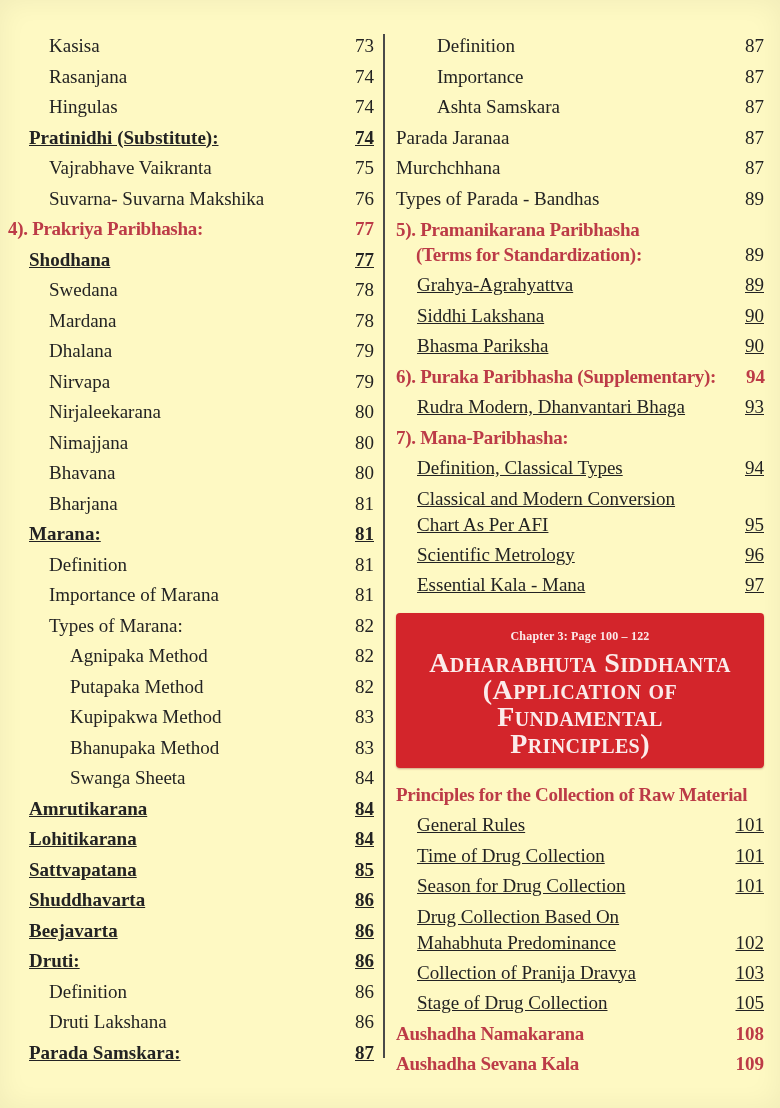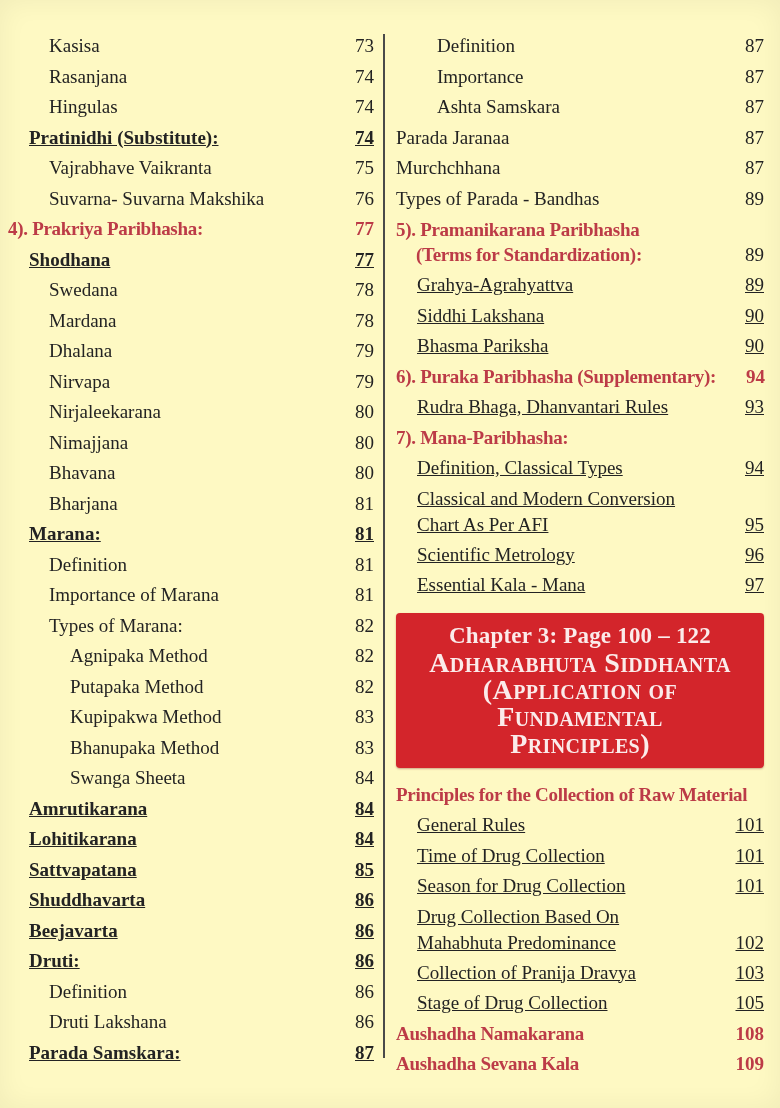--- a/index.html
+++ b/index.html
@@ -38,21 +38,21 @@
   .hang{padding-left:20px;}
   .chapter-banner{
     margin:12px 0 12px;
     background:#d3252b;
     border-radius:4px;
     color:#fbebea;
     text-align:center;
     padding:10px 6px 11px;
     box-shadow:0 1px 2px rgba(120,20,20,.35);
   }
-  .banner-line1{font-weight:700;font-size:23px;line-height:26px;letter-spacing:.2px;}
+  .banner-line1{font-weight:700;font-size:12px;line-height:26px;letter-spacing:.2px;}
   .banner-heading .bh-line{
     font-weight:700;
     font-variant:small-caps;
     font-size:28px;
     line-height:27px;
     letter-spacing:.4px;
   }
 </style>
 </head>
 <body>
@@ -241,21 +241,21 @@
       </div>
       <div class="row indent-1">
         <span class="lbl">Bhasma Pariksha</span>
         <span class="pg">90</span>
       </div>
       <div class="row indent-0 red">
         <span class="lbl">6). Puraka Paribhasha (Supplementary):</span>
         <span class="pg">94</span>
       </div>
       <div class="row indent-1">
-        <span class="lbl">Rudra Bhaga, Dhanvantari Rules</span>
+        <span class="lbl">Rudra Modern, Dhanvantari Bhaga</span>
         <span class="pg">93</span>
       </div>
       <div class="row indent-0 red">
         <span class="lbl">7). Mana-Paribhasha:</span>
         <span class="pg"></span>
       </div>
       <div class="row indent-1">
         <span class="lbl">Definition, Classical Types</span>
         <span class="pg">94</span>
       </div>

